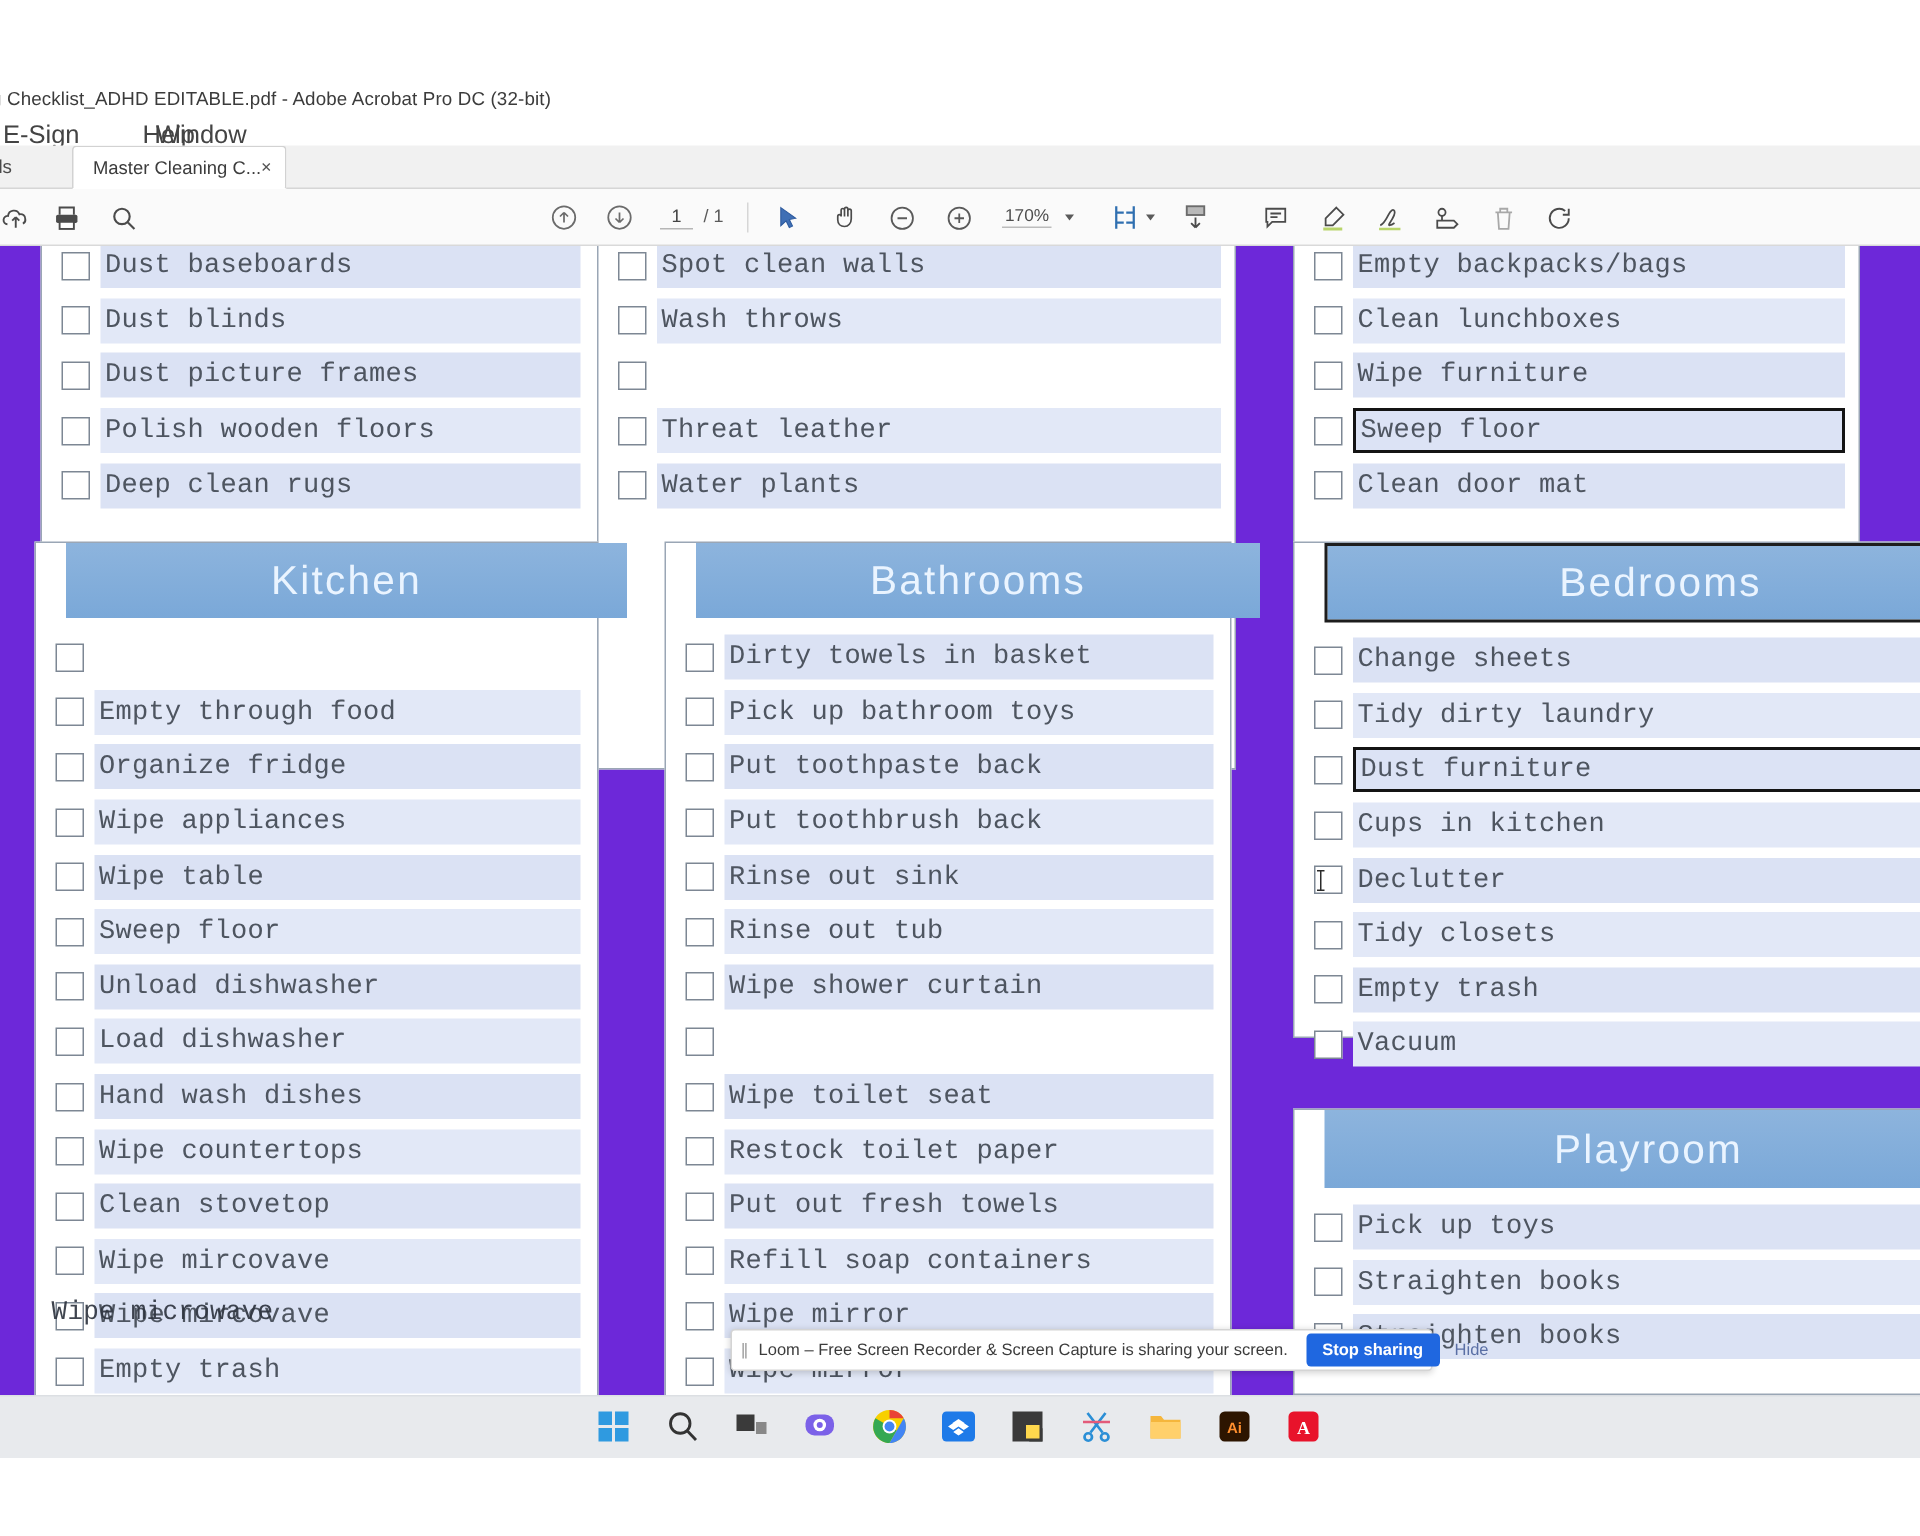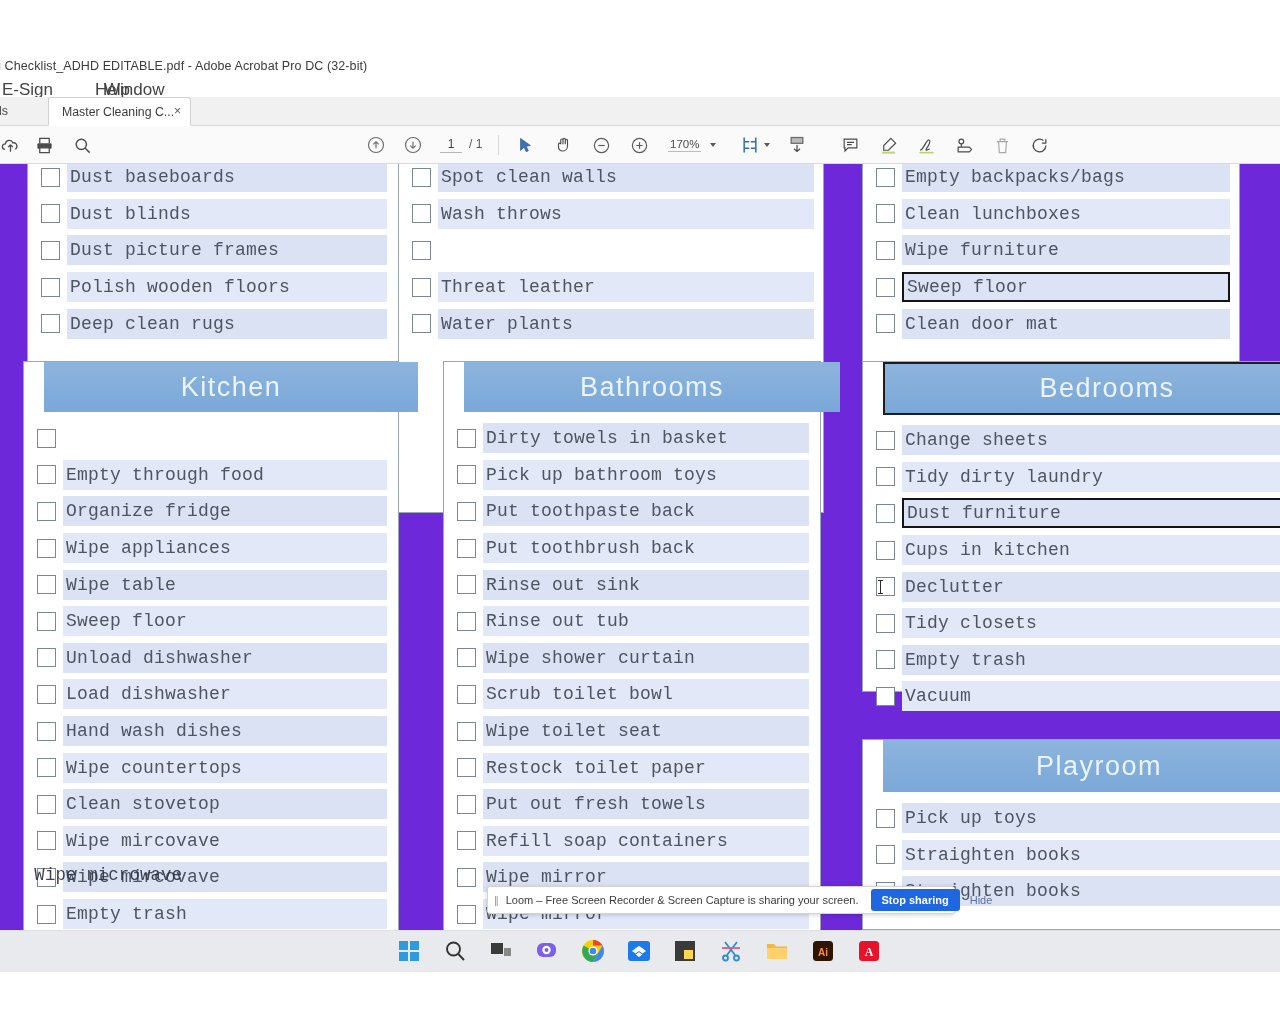--- a/index.html
+++ b/index.html
@@ -500,21 +500,20 @@
           <div class="row alt">
             <div class="cb"></div>
             <div class="fld">Rinse out tub</div>
           </div>
           <div class="row">
             <div class="cb"></div>
             <div class="fld">Wipe shower curtain</div>
           </div>
           <div class="row alt">
             <div class="cb"></div>
-            <div class="fld">Scrub toilet bowl</div>
           </div>
           <div class="row">
             <div class="cb"></div>
             <div class="fld">Wipe toilet seat</div>
           </div>
           <div class="row alt">
             <div class="cb"></div>
             <div class="fld">Restock toilet paper</div>
           </div>
           <div class="row">

